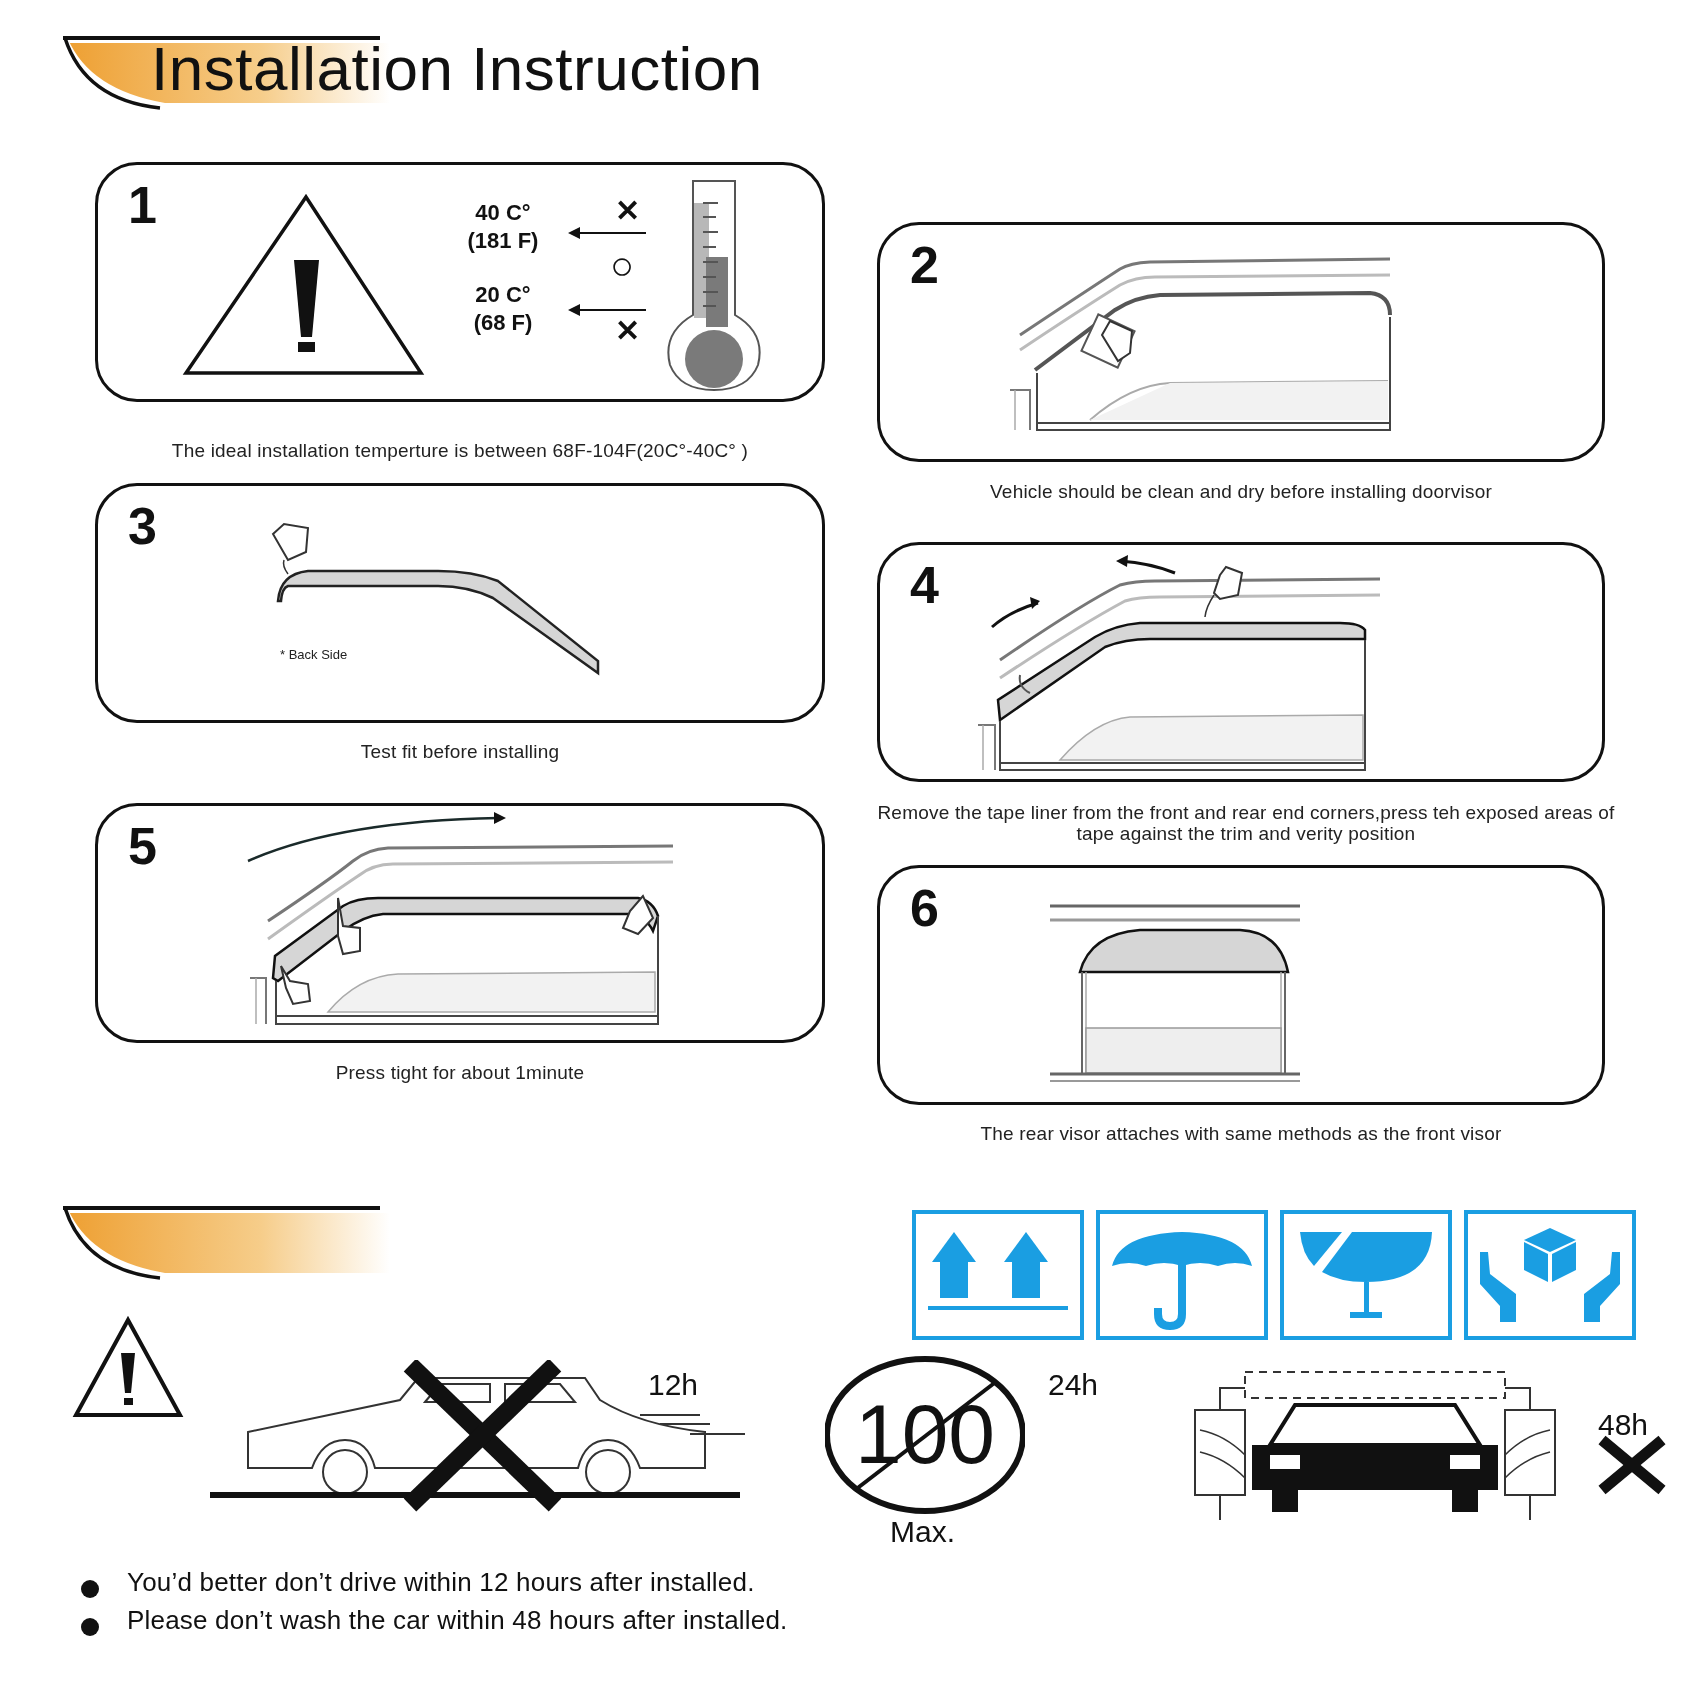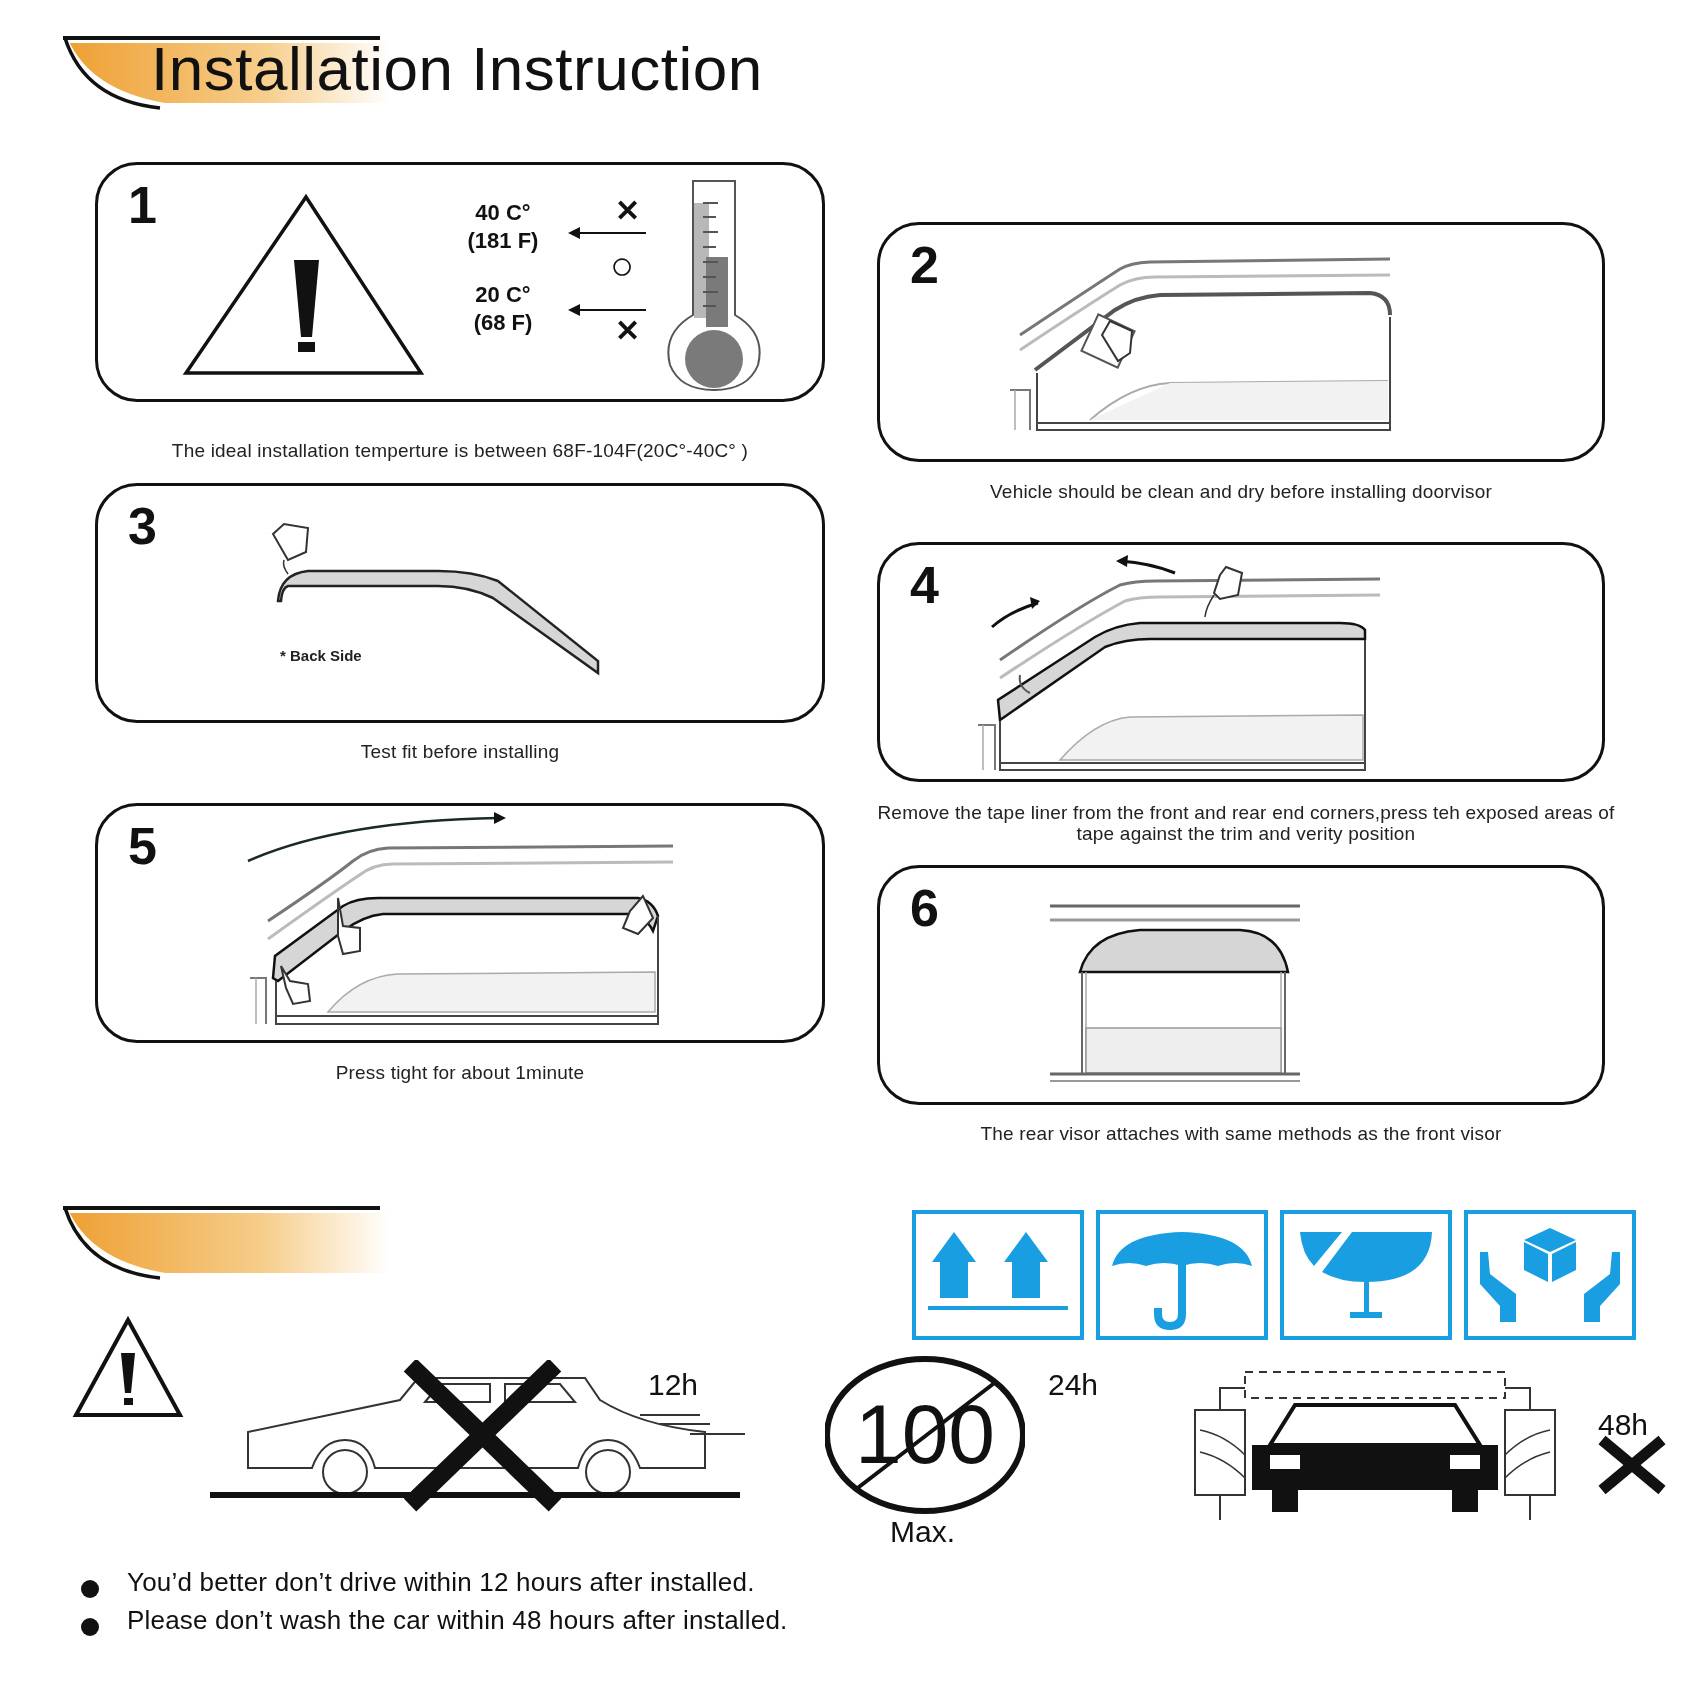--- a/index.html
+++ b/index.html
@@ -23,21 +23,21 @@
     .step-art { position: absolute; left: 0; top: 0; }
     .caption {
       position: absolute; font-size: 19px; color: #222; text-align: center; white-space: nowrap;
       letter-spacing: 0.2px;
     }
     .caption.two-line { white-space: normal; line-height: 21px; }
 
     .temp-label { position: absolute; font-size: 22px; font-weight: bold; text-align: center; line-height: 28px; color: #111; }
     .temp-mark { position: absolute; font-size: 34px; font-weight: bold; color: #111; }
 
-    .back-side { position: absolute; font-size: 15px; font-weight: bold; color: #222; }
+    .back-side { position: absolute; font-size: 13px; font-weight: normal; color: #222; }
 
     .pkg-icon {
       position: absolute; top: 1210px; width: 172px; height: 130px; border: 4px solid #1a9ee2; background: #fff;
     }
     .pkg-icon svg { position: absolute; left: 0; top: 0; }
 
     .hours { position: absolute; font-size: 30px; color: #111; }
     .max-label { position: absolute; font-size: 30px; color: #111; }
 
     .bullets { position: absolute; left: 78px; top: 1560px; }

